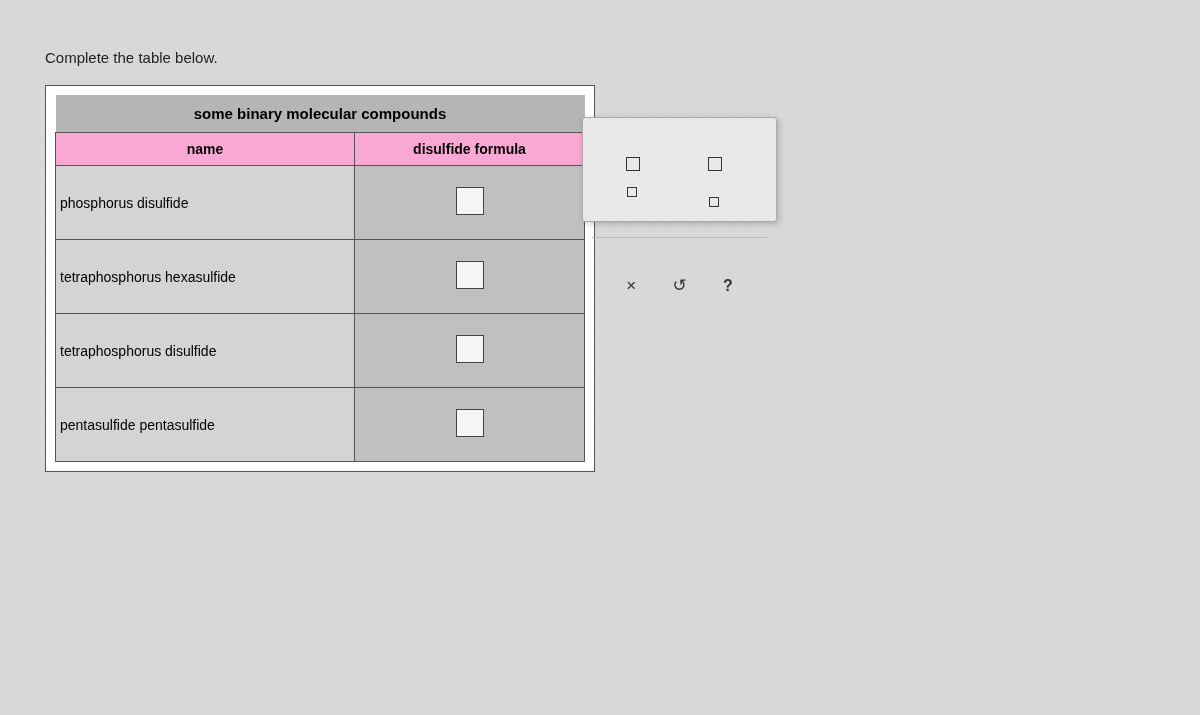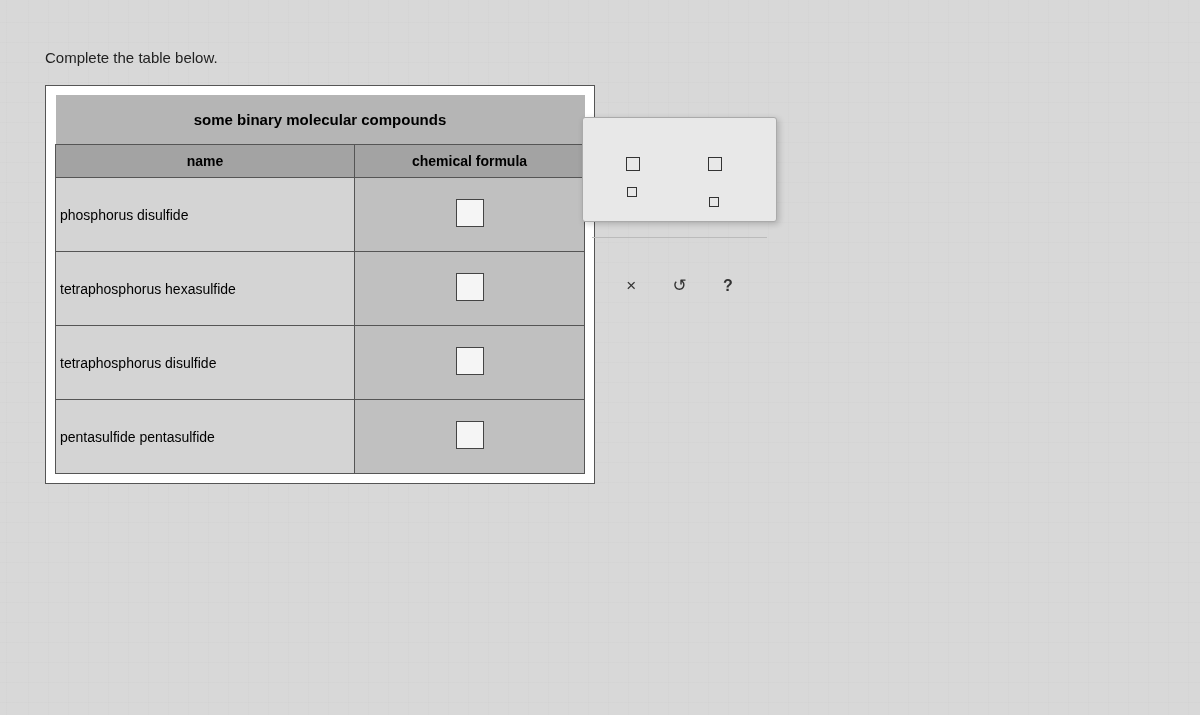--- a/index.html
+++ b/index.html
@@ -35,26 +35,26 @@
     .main-table {
       border-collapse: collapse;
       width: 530px;
     }
 
     .main-table .title-row td {
       background: #b5b5b5;
       text-align: center;
       font-weight: bold;
       font-size: 15px;
-      padding: 16px 12px;
+      padding: 10px 12px;
       border-bottom: 1.5px solid #555;
     }
 
     .main-table .header-row td {
-      background: #a3a3a3;
+      background: #f9a8d4;
       text-align: center;
       font-weight: bold;
       font-size: 14px;
       padding: 8px 12px;
       border: 1px solid #555;
     }
 
     .main-table .data-row td {
       background: #c8c8c8;
       font-size: 14px;
@@ -187,21 +187,21 @@
 <div class="instruction">Complete the table below.</div>
 
 <div class="main-table-container">
   <table class="main-table">
     <tbody>
         <tr class="title-row">
       <td colspan="2">some binary molecular compounds</td>
     </tr>
     <tr class="header-row">
       <td>name</td>
-      <td>chemical formula</td>
+      <td>disulfide formula</td>
     </tr>
     <tr class="data-row">
       <td class="name-cell">phosphorus disulfide</td>
       <td class="formula-cell">
         <span class="input-box"></span>
       </td>
     </tr>
     <tr class="data-row">
       <td class="name-cell">tetraphosphorus hexasulfide</td>
       <td class="formula-cell">

